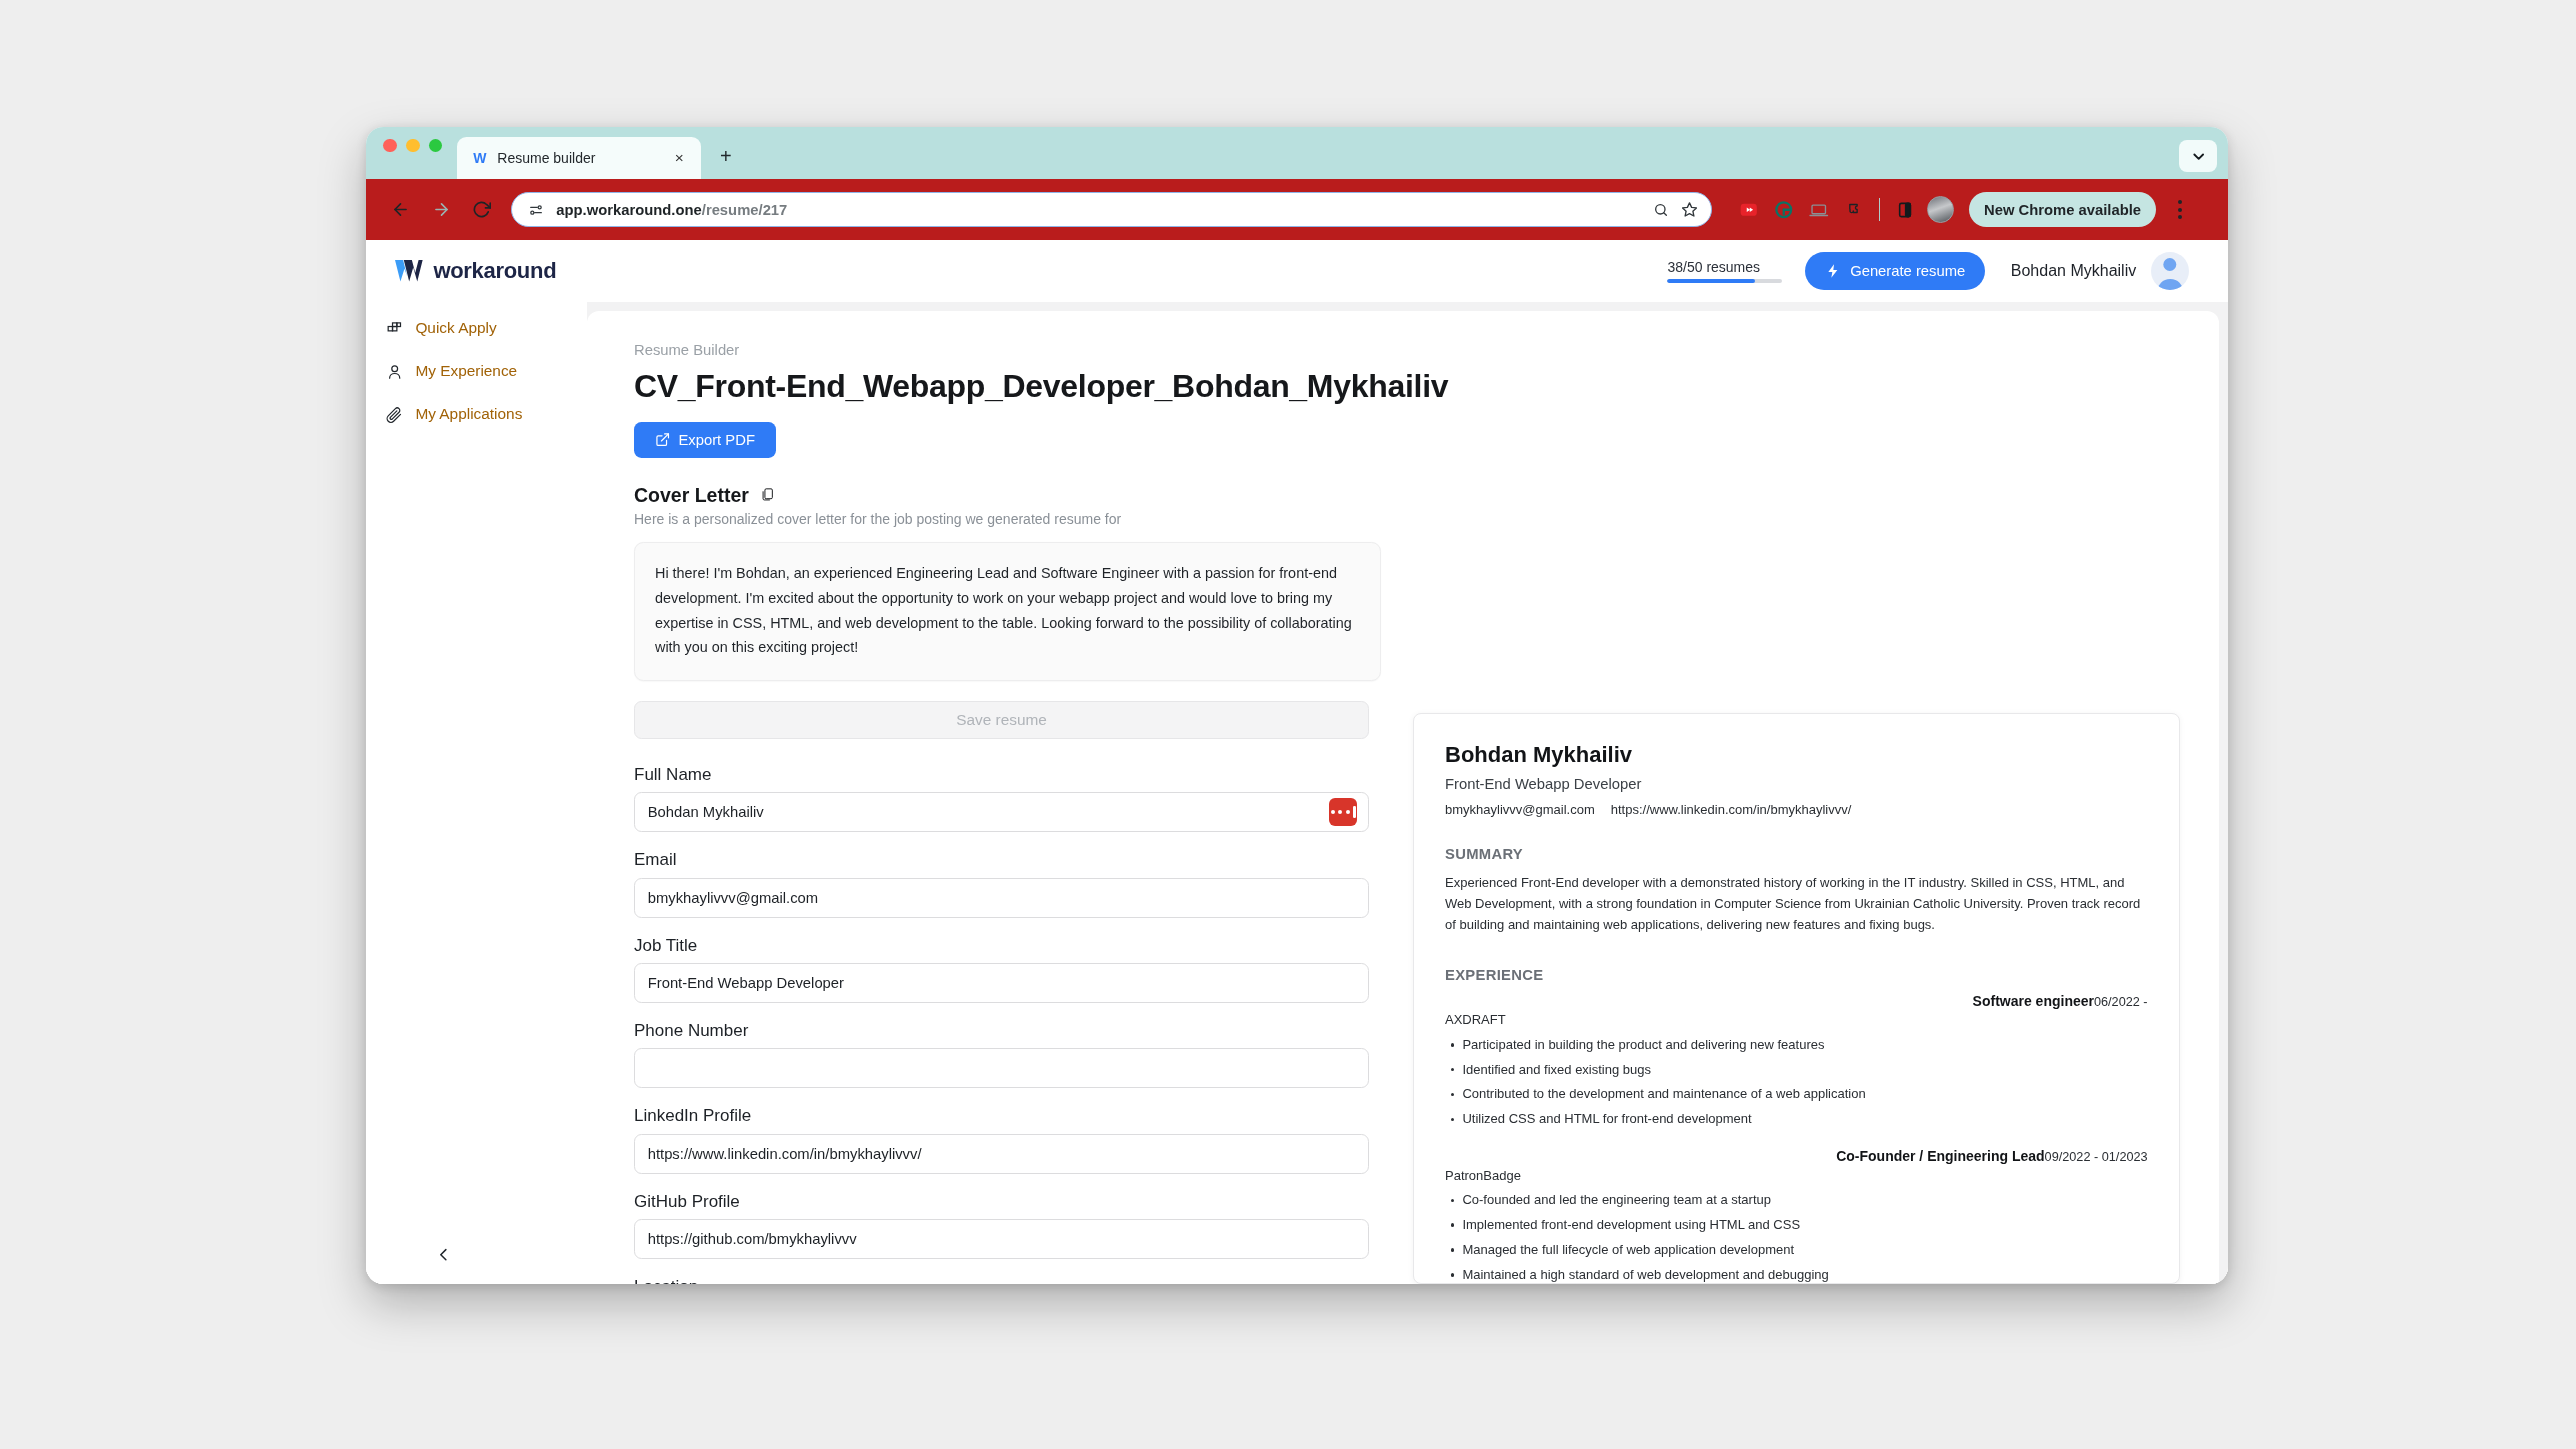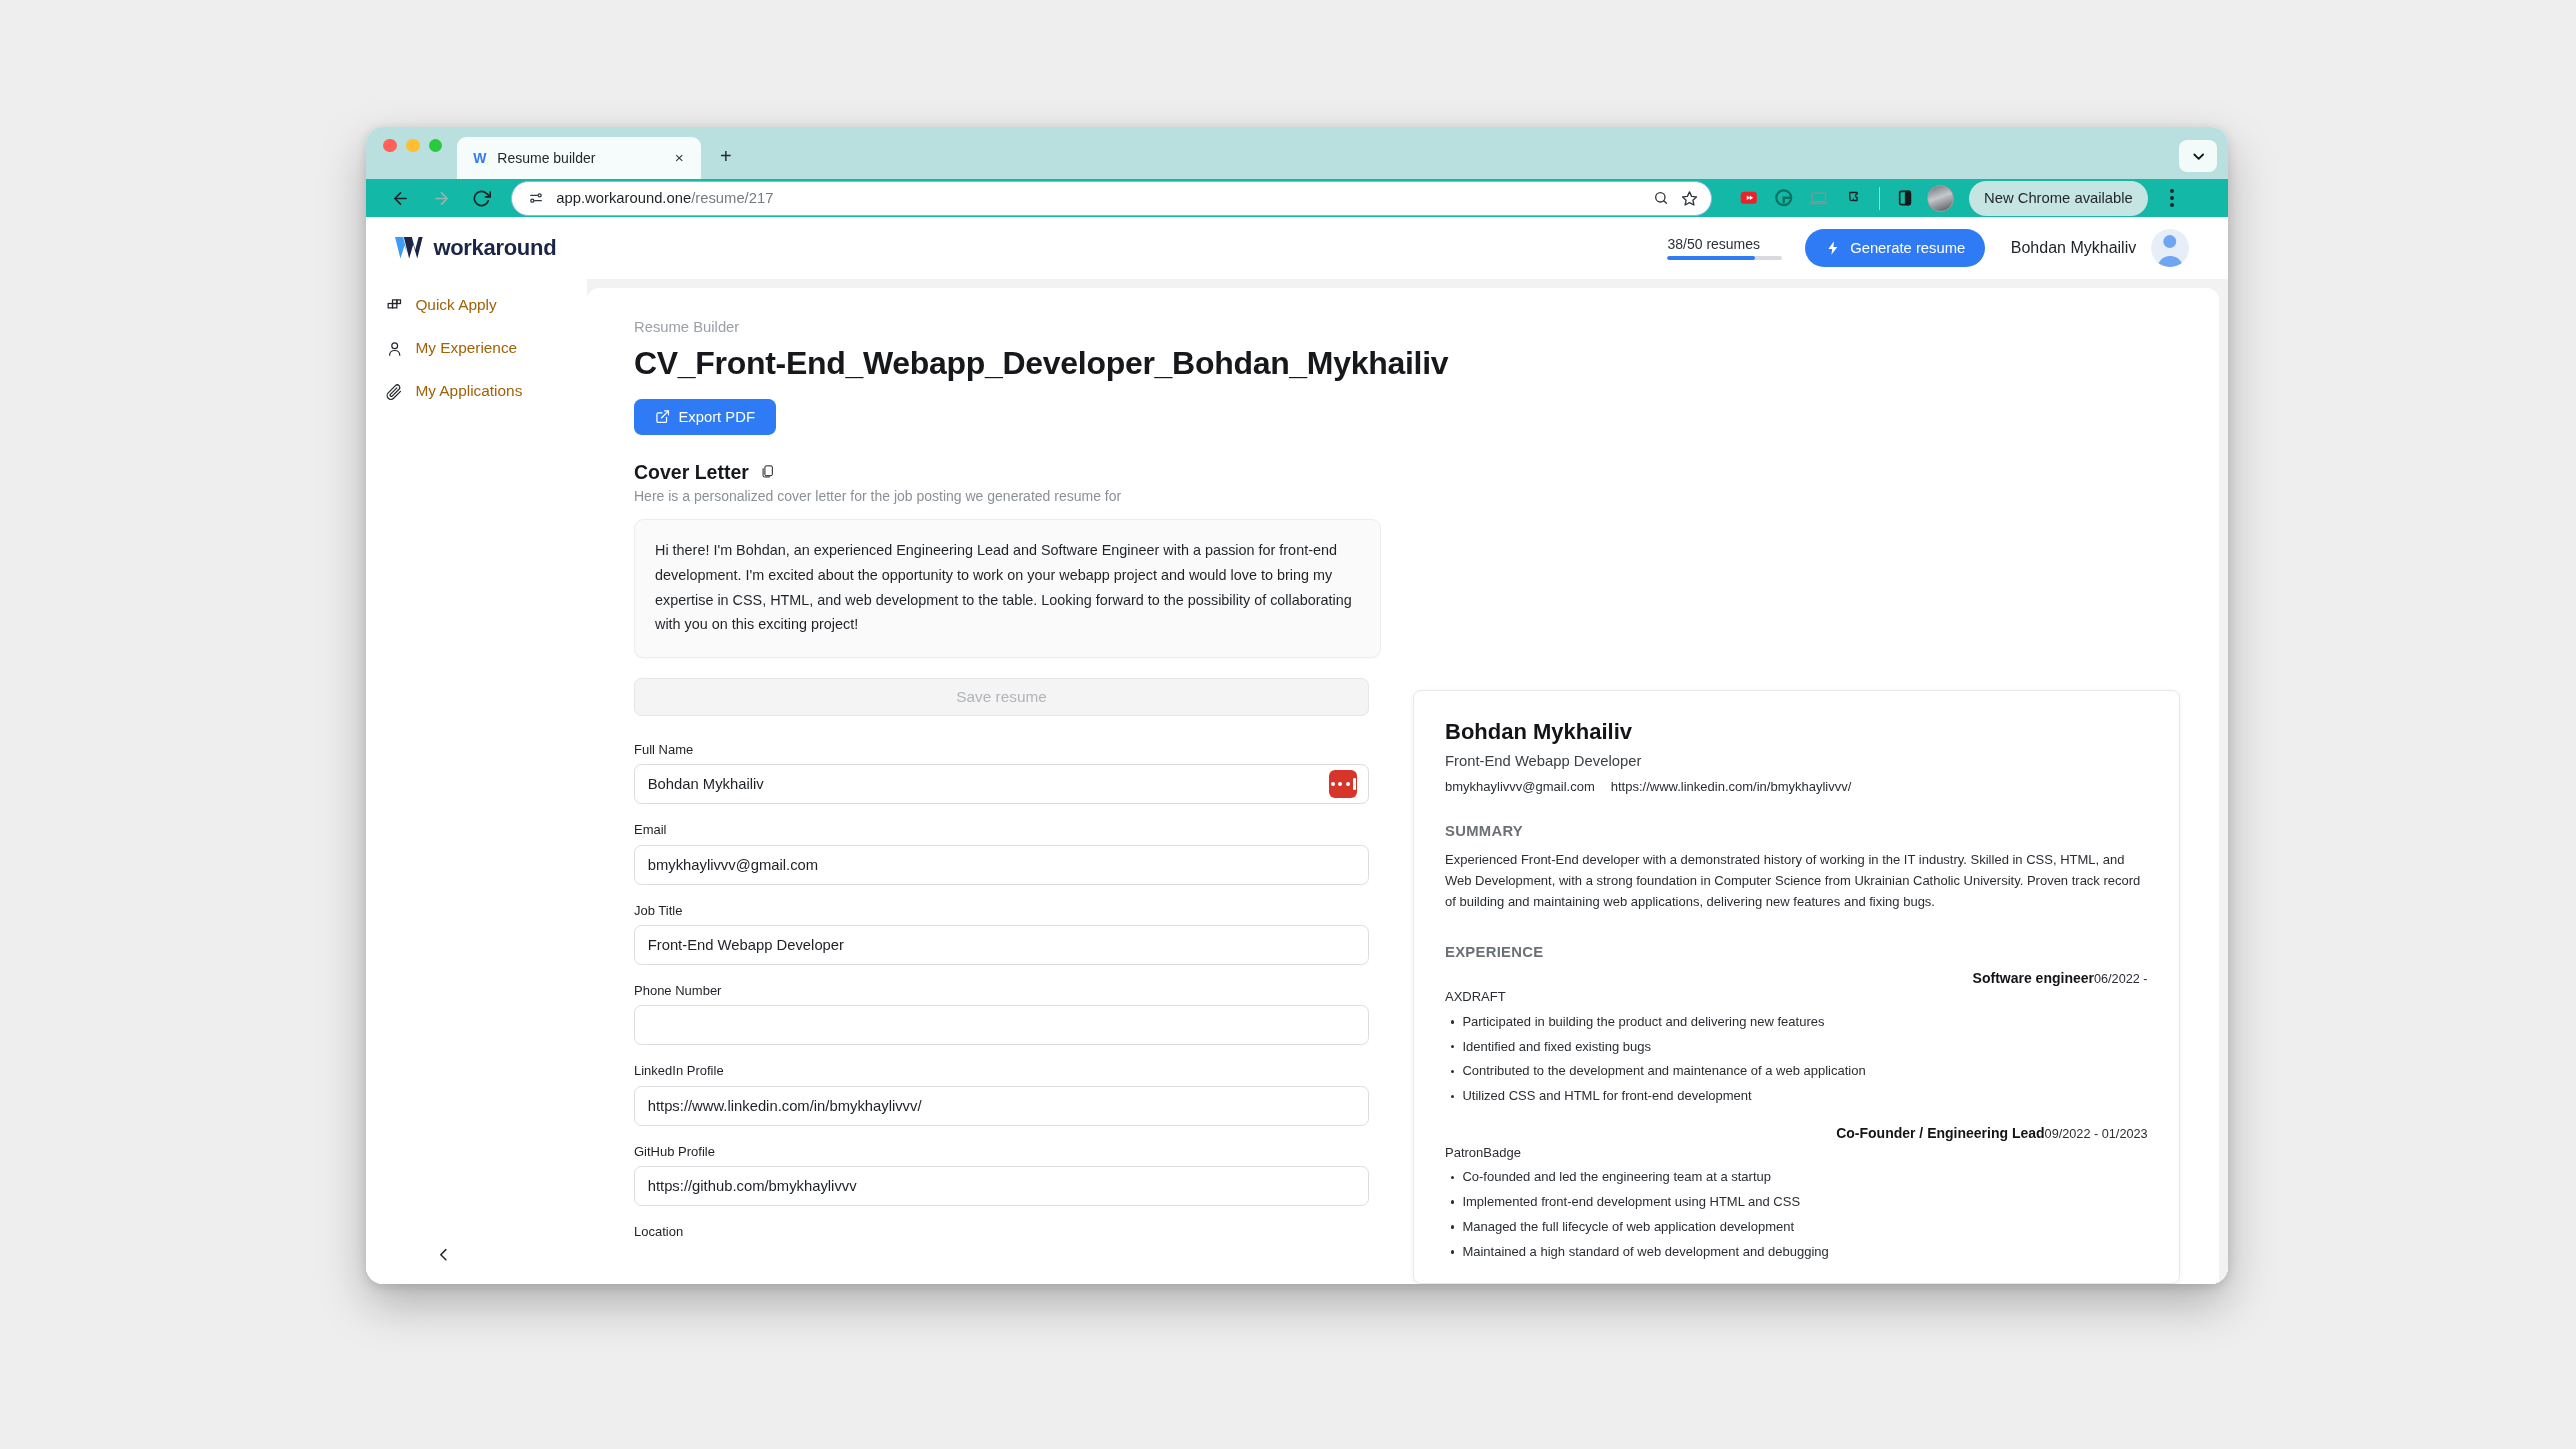--- a/index.html
+++ b/index.html
@@ -84,26 +84,27 @@
   .tabstrip-spacer { flex: 1; }
   .tabstrip-chevron {
     margin-right: 10.7px; margin-bottom: 6.7px;
     width: 38px; height: 32px; border-radius: 8px;
     background: #f2fbfa;
     display: flex; align-items: center; justify-content: center;
   }
 
   
   .toolbar {
-    height: 38px;
-    background: #14b8a6;
+    height: 61px;
+    background: #b91c1c;
     display: flex; align-items: center;
     padding: 0 16px 0 17.4px;
     gap: 5.4px;
     flex: none;
+    font-weight: bold;
   }
   .navbtn {
     width: 35px; height: 35px;
     display: flex; align-items: center; justify-content: center;
     color: #1f2427;
   }
   .navbtn.disabled { color: #9bb3b2; }
   .omnibox {
     flex: 1;
     height: 35px;
@@ -278,21 +279,21 @@
   .form-col { width: 735px; flex: none; }
 
   .btn-save {
     width: 100%; height: 38px; border-radius: 7.4px;
     background: #f4f4f5; border: 0.7px solid #e6e6e8;
     color: #b0b4b9; font-size: 15.4px;
     display: flex; align-items: center; justify-content: center;
     cursor: not-allowed; margin-bottom: 25.5px;
   }
   .field { margin-bottom: 18px; }
-  .field-label { font-size: 13px; color: #1d2126; margin-bottom: 7.4px; }
+  .field-label { font-size: 17px; color: #1d2126; margin-bottom: 7.4px; }
   .field-input {
     width: 100%; height: 40px;
     border: 0.7px solid #dcdcde; border-radius: 7.4px;
     background: #fff;
     display: flex; align-items: center;
     padding: 0 10.7px 0 12.7px;
     font-size: 14.8px; color: #1d2126;
     position: relative;
   }
   .field-value { flex: 1; white-space: nowrap; overflow: hidden; }

